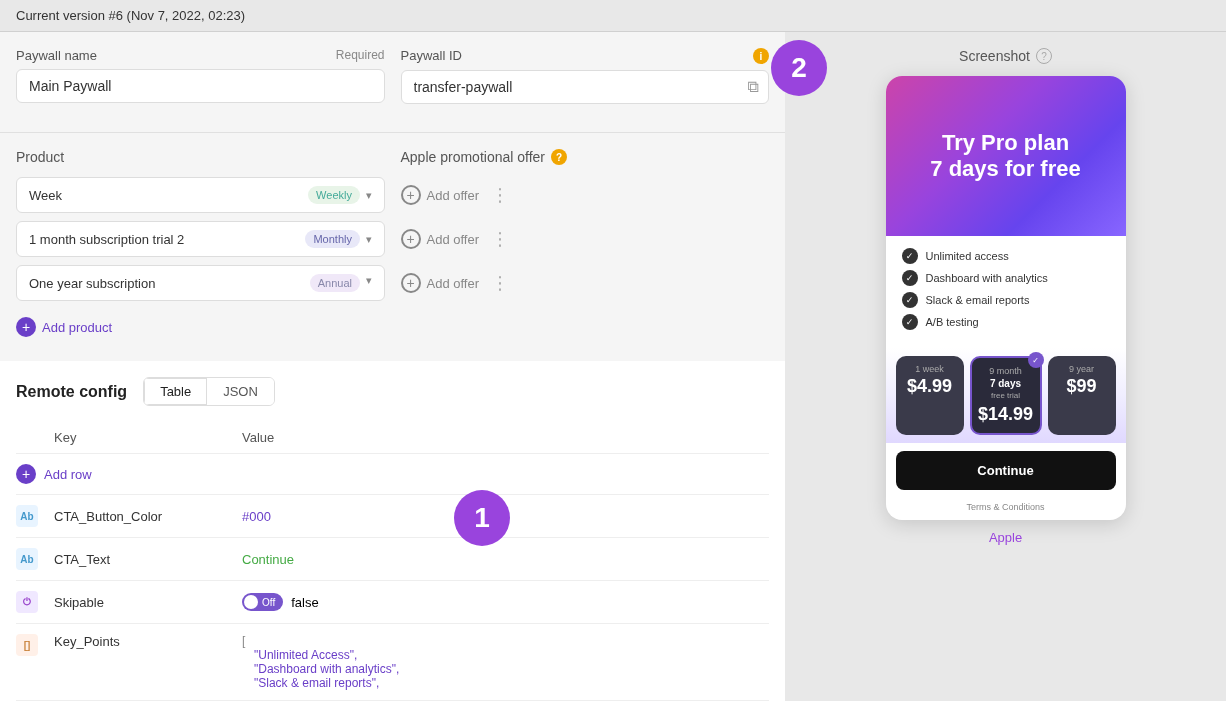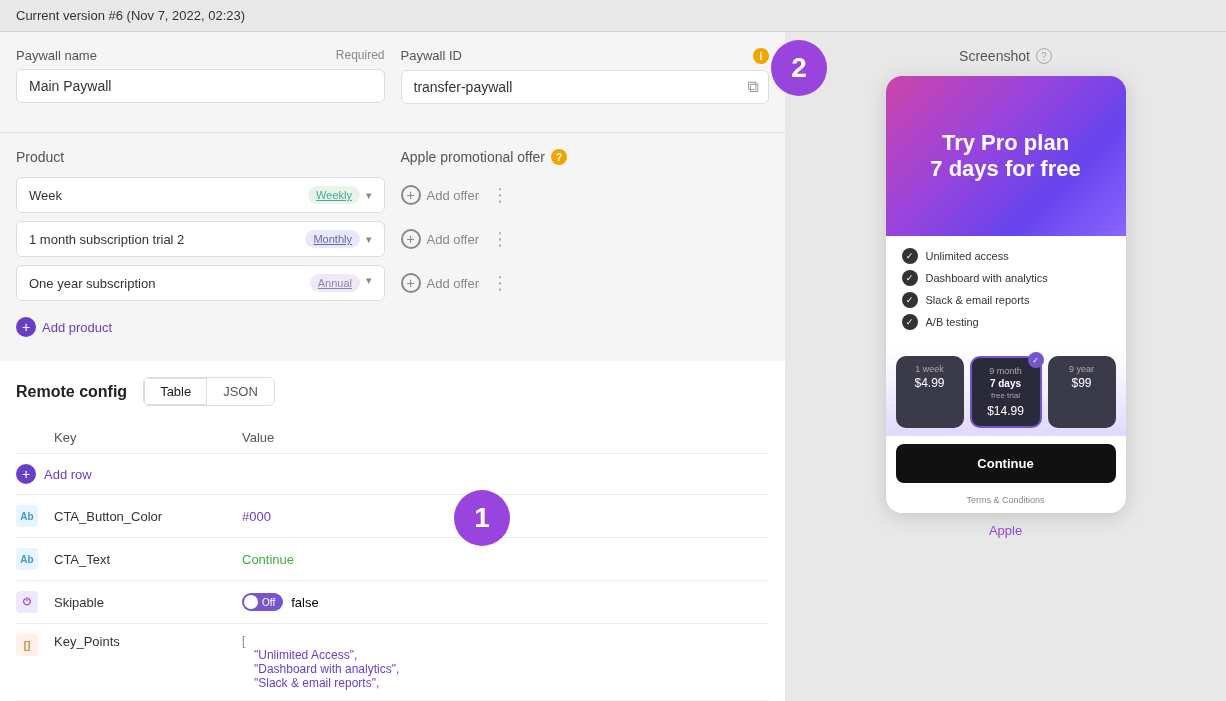--- a/index.html
+++ b/index.html
@@ -169,21 +169,20 @@
       align-items: center;
       justify-content: space-between;
       cursor: pointer;
     }
 
     .product-badge {
       padding: 3px 8px;
       border-radius: 12px;
       font-size: 11px;
       font-weight: 500;
-      text-decoration: underline;
     }
 
     .badge-weekly { background: #e8f4e8; color: #4a9; }
     .badge-monthly { background: #e8e8f8; color: #66a; }
     .badge-annual { background: #f0e8f8; color: #88a; }
 
     .add-offer-btn {
       display: flex;
       align-items: center;
       gap: 6px;
@@ -468,22 +467,22 @@
       margin-bottom: 2px;
     }
 
     .plan-sub {
       font-size: 8px;
       color: #aaa;
       margin-bottom: 4px;
     }
 
     .plan-price {
-      font-size: 12px;
-      font-weight: 400;
+      font-size: 18px;
+      font-weight: 700;
     }
 
     .plan-check-badge {
       position: absolute;
       top: -6px;
       right: -4px;
       width: 16px;
       height: 16px;
       background: #7755cc;
       border-radius: 50%;

